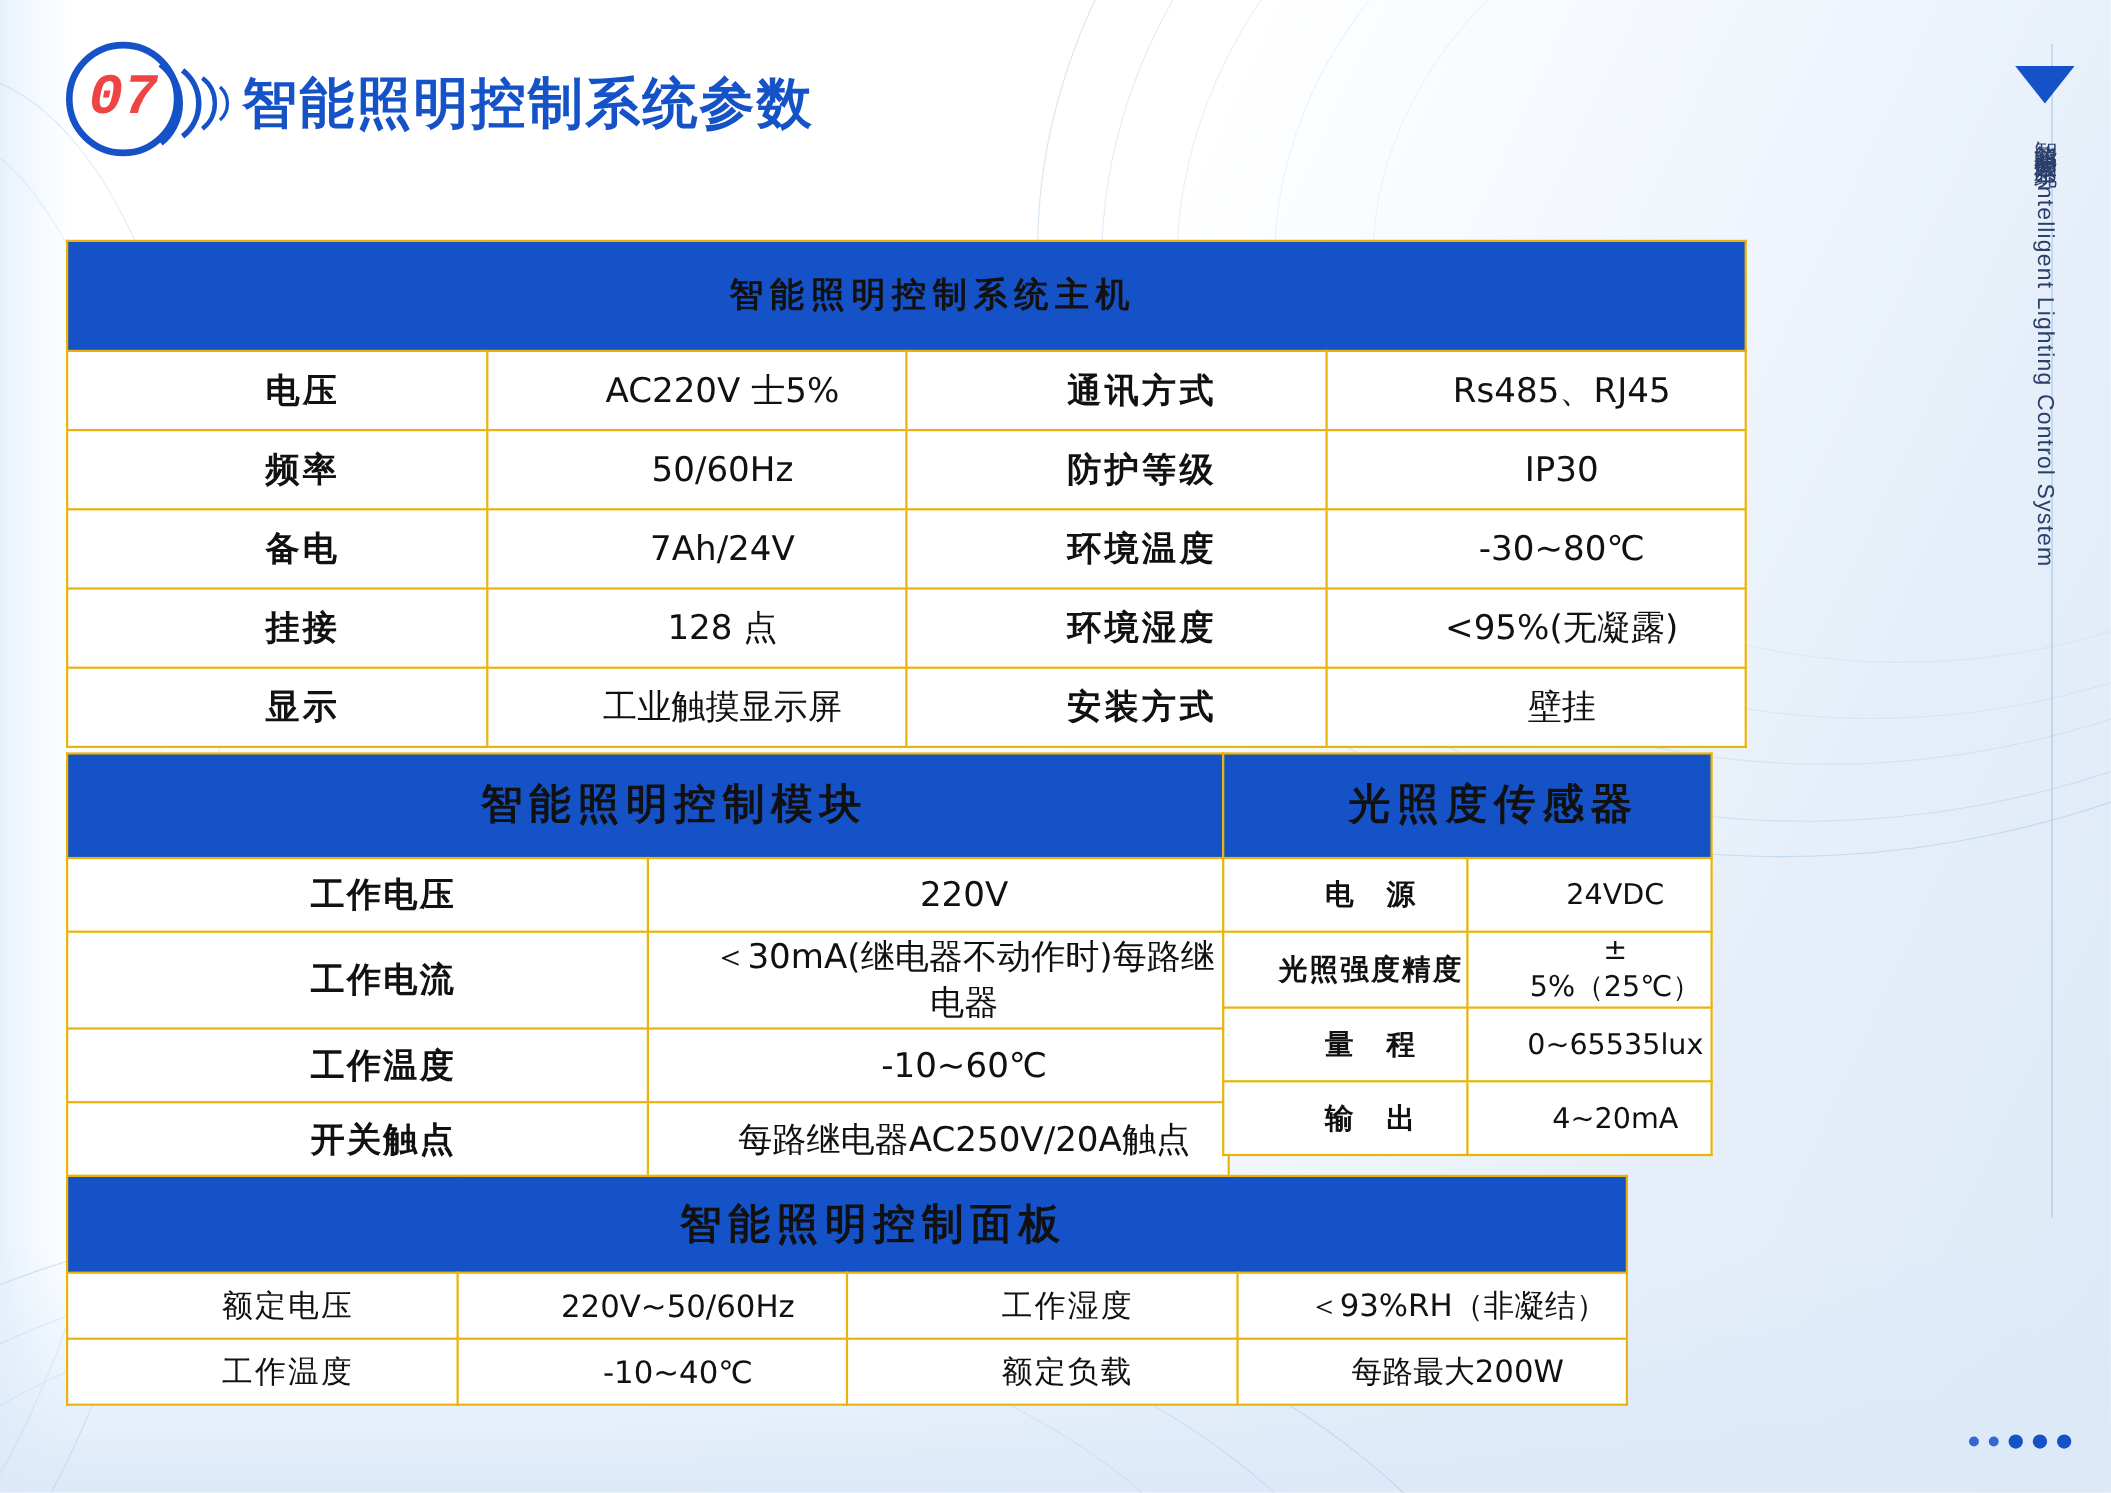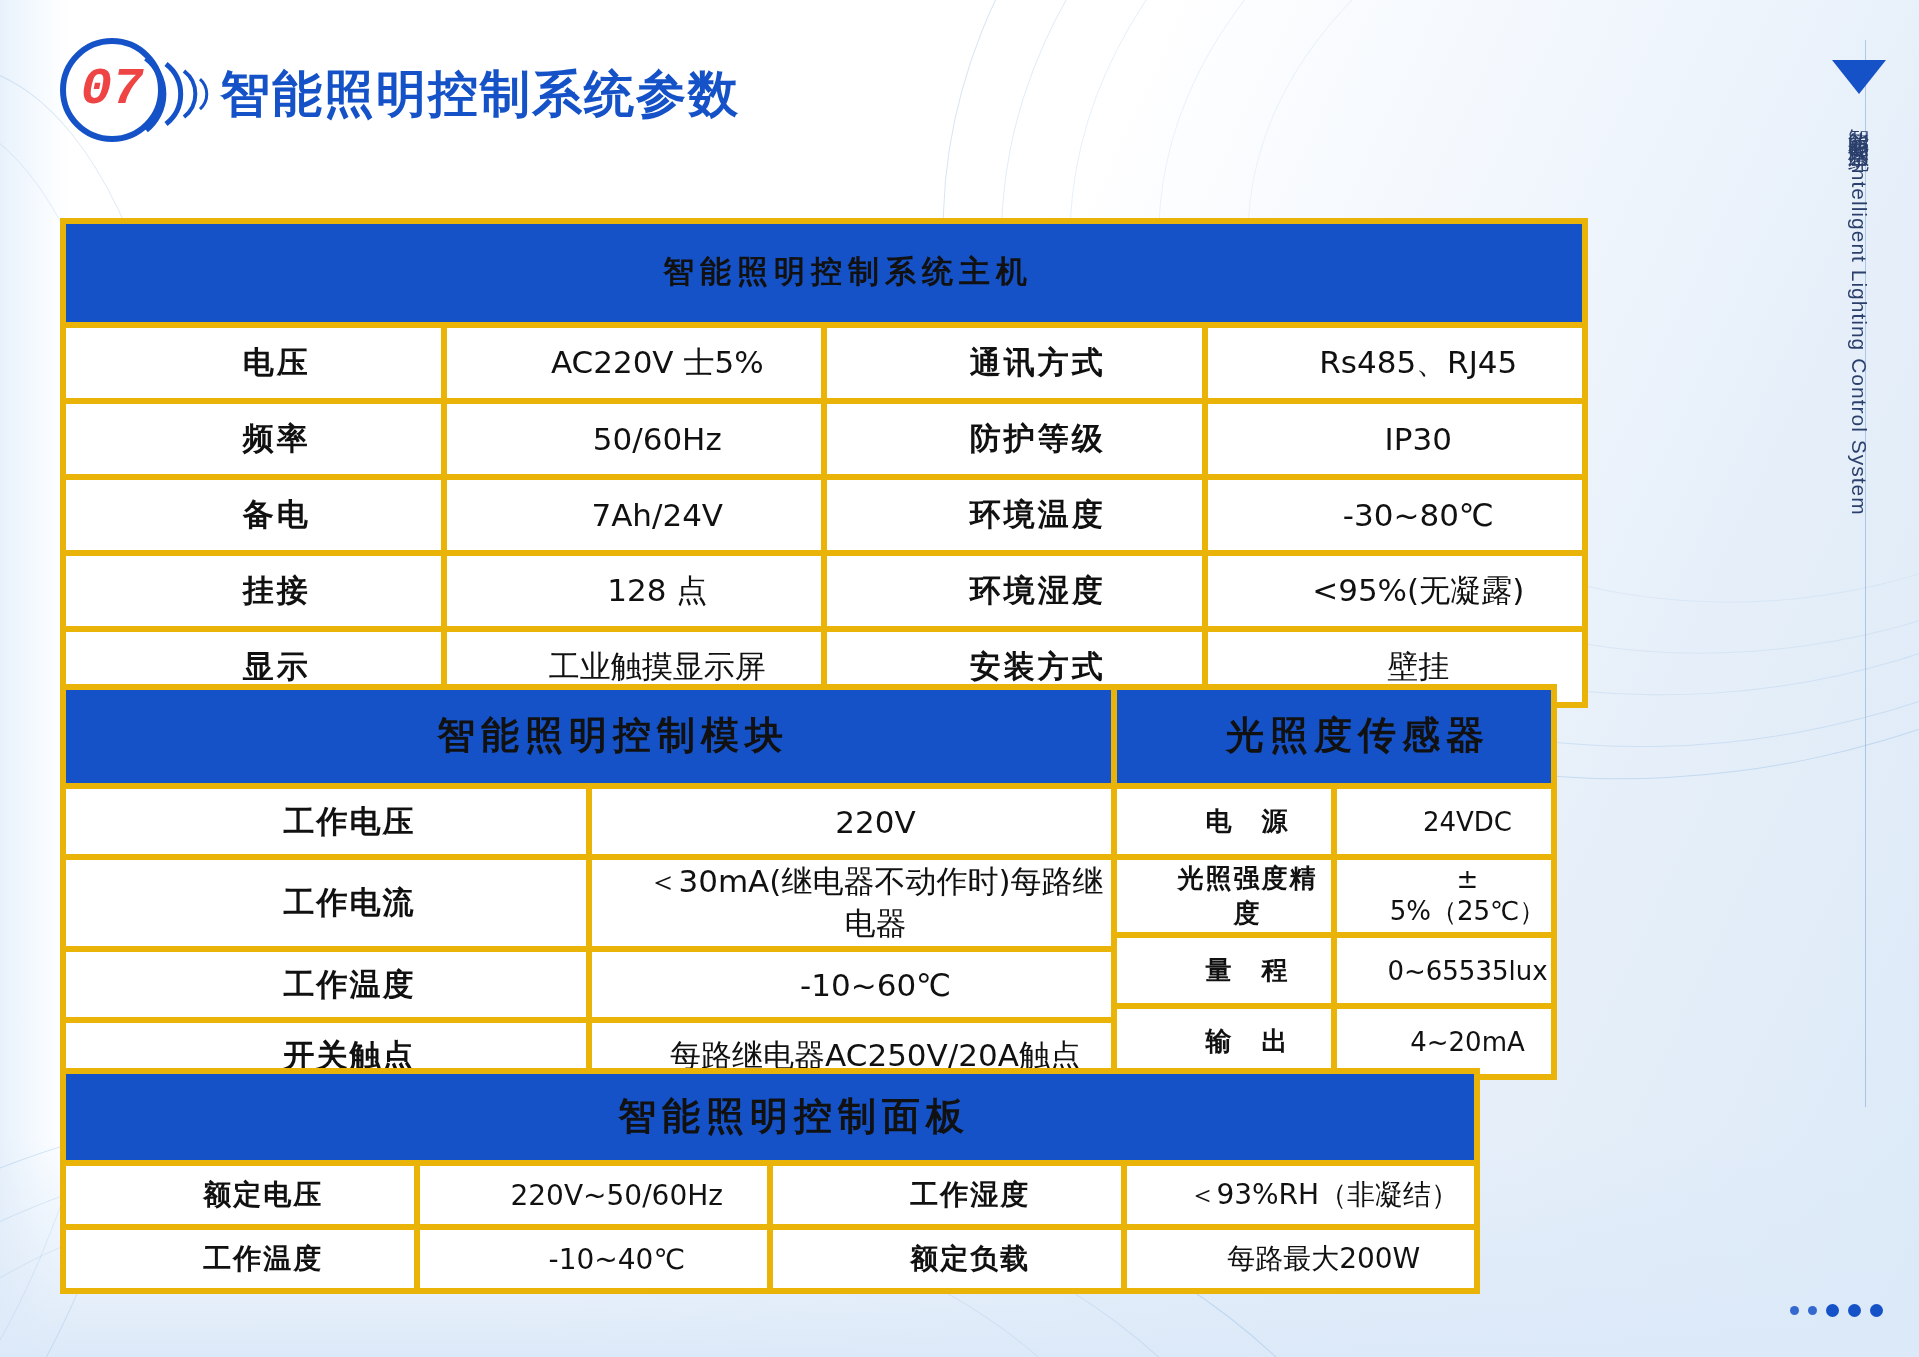--- a/index.html
+++ b/index.html
@@ -159,21 +159,21 @@
     position: absolute;
     z-index: 5;
   }
   table.spec {
     border-collapse: collapse;
     width: 100%;
     background: #ffffff;
     table-layout: fixed;
   }
   table.spec td {
-    border: 6px solid #eab308;
+    border: 2px solid #eab308;
     text-align: center;
     color: #111111;
     font-family: "DejaVu Sans", "Liberation Sans", sans-serif;
     padding-left: 48px;
   }
   .bandhead {
     background: #1552c8;
     color: #ffffff;
     font-size: 40px;
     font-weight: bold;
@@ -196,21 +196,21 @@
 
   
   #sensor-table { left: 1111px; top: 684px; width: 446px; }
   #sensor-table td { height: 63px; font-size: 26px; }
   #sensor-table td.lbl { font-weight: bold; letter-spacing: 2px; }
   #sensor-table .bandhead { font-size: 38px; }
 
   
   #panel-table { left: 60px; top: 1068px; width: 1420px; }
   #panel-table td { height: 56px; font-size: 28px; }
-  #panel-table td.lbl { font-weight: bold; letter-spacing: 2px; }
+  #panel-table td.lbl { font-weight: normal; letter-spacing: 2px; }
   #panel-table .bandhead { font-size: 38px; }
 
   
   .dots {
     position: absolute;
     right: 36px;
     bottom: 40px;
     display: flex;
     gap: 9px;
     z-index: 5;

